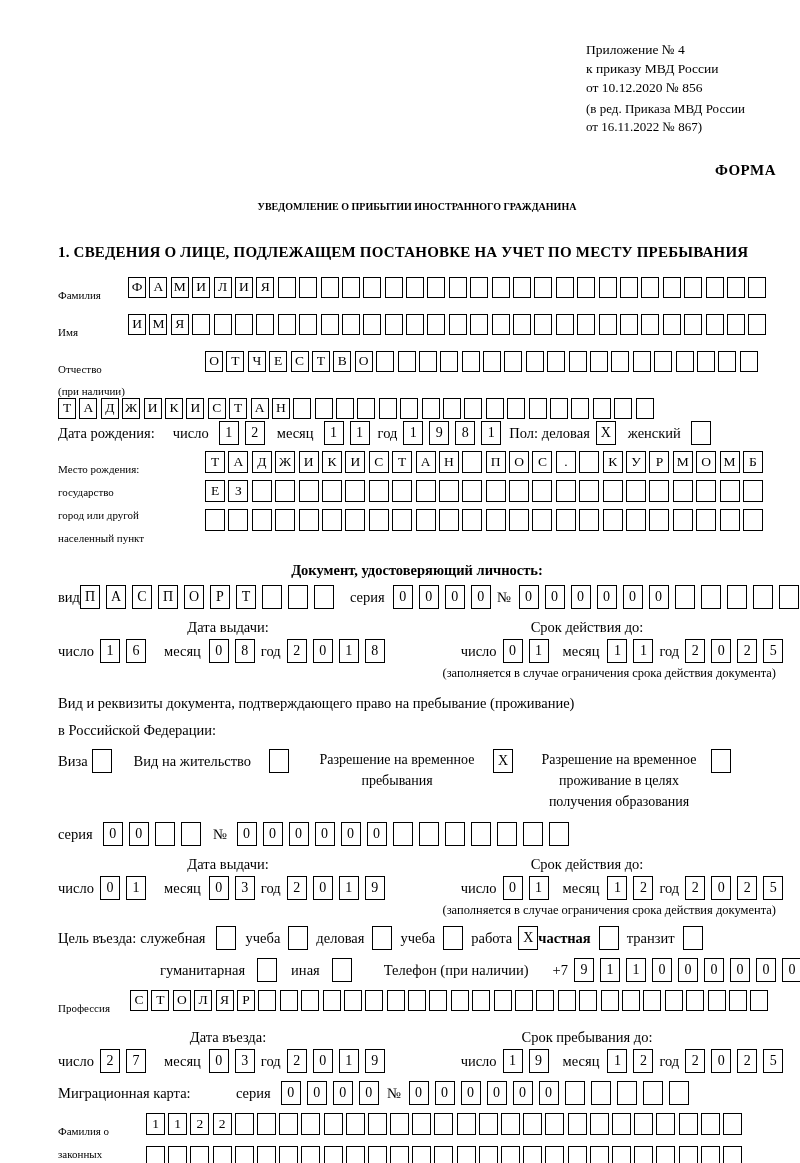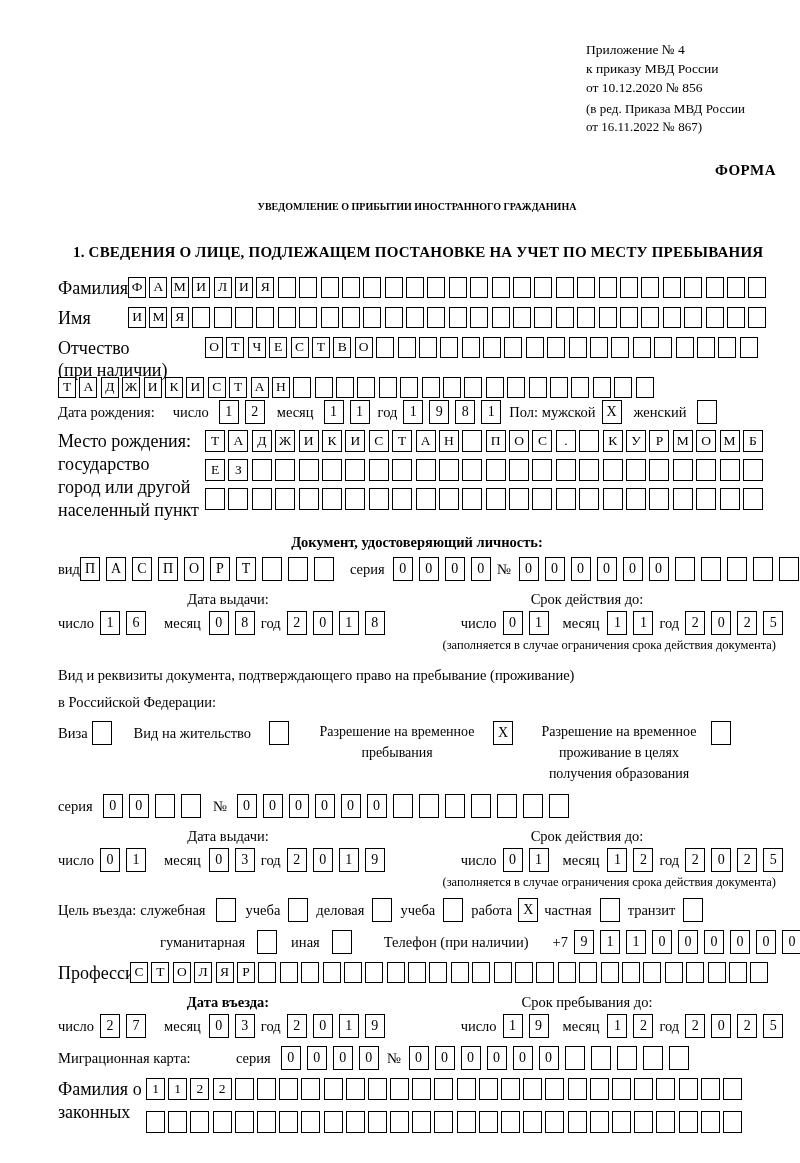--- a/index.html
+++ b/index.html
@@ -7,23 +7,23 @@
     width:800px;height:1163px;background:#ffffff;color:#000;
     font-family:"Liberation Serif","DejaVu Serif",serif;
     box-sizing:border-box;padding:40px 24px 0 58px;overflow:hidden;
     position:relative;
   }
   .appendix{margin-left:auto;width:190px;font-size:13.5px;line-height:19px;}
   .amendment{margin-left:auto;width:190px;font-size:13px;line-height:18px;margin-top:3px;}
   .forma{text-align:right;font-weight:bold;font-size:15px;margin-top:26px;letter-spacing:.5px;}
   .title{text-align:center;font-weight:bold;font-size:10px;line-height:23px;margin-top:16px;}
   .uline{display:inline-block;width:58px;border-bottom:2px solid #333;margin-left:8px;vertical-align:baseline;}
-  .sec-heading{font-weight:bold;font-size:15px;margin-top:26px;letter-spacing:.2px;white-space:nowrap;margin-left:15px;}
+  .sec-heading{font-weight:bold;font-size:15px;margin-top:26px;letter-spacing:.2px;white-space:nowrap;}
   .row{display:flex;align-items:flex-start;}
-  .lblcol{font-size:18px;line-height:22px;flex:none;white-space:nowrap;}
+  .lblcol{font-size:11px;line-height:22px;flex:none;white-space:nowrap;margin-top:7px;}
   .cells{display:flex;flex:none;}
   .cells div{
     box-sizing:border-box;flex:none;width:18px;height:21px;border:1.5px solid #000;
     margin-right:3.4px;text-align:center;font-size:13.5px;line-height:18px;background:#fff;
   }
   .cells.lg div{width:20px;height:24px;line-height:21px;margin-right:6px;font-size:14px;}
   .cells.wd div{width:20px;height:22px;line-height:19px;}
   .cells.rp div{width:19px;height:22px;line-height:19px;margin-right:3.2px;}
   .chk{
     box-sizing:border-box;flex:none;width:20px;height:24px;border:1.5px solid #000;
@@ -211,21 +211,21 @@
         <div>1</div>
         <div>1</div>
       </div>
     <span class="lbl" style="margin:0 6px 0 2px;">год</span>
     <div class="cells lg">
         <div>1</div>
         <div>9</div>
         <div>8</div>
         <div>1</div>
       </div>
-    <span class="lbl" style="margin:0 6px 0 2px;">Пол: мужской</span>
+    <span class="lbl" style="margin:0 6px 0 2px;">Пол: деловая</span>
     <div class="chk">X</div>
     <span class="lbl" style="margin:0 10px 0 12px;">женский</span>
     <div class="chk"></div>
   </div>
 
   <div class="row mt6">
     <div class="lblcol" style="width:147px;line-height:23px;">
       <div>Место рождения:</div>
       <div>государство</div>
       <div>город или другой</div>
@@ -492,21 +492,21 @@
     <span class="lbl">служебная</span>
     <div class="chk" style="margin-left:10px;"></div>
     <span class="lbl" style="margin-left:10px;">учеба</span>
     <div class="chk" style="margin-left:8px;"></div>
     <span class="lbl" style="margin-left:8px;">деловая</span>
     <div class="chk" style="margin-left:8px;"></div>
     <span class="lbl" style="margin-left:8px;">учеба</span>
     <div class="chk" style="margin-left:8px;"></div>
     <span class="lbl" style="margin-left:8px;">работа</span>
     <div class="chk" style="margin-left:6px;">X</div>
-    <span class="lbl" style="margin-left:6px;">частная</span>
+    <span class="lbl" style="font-weight:bold;">частная</span>
     <div class="chk" style="margin-left:8px;"></div>
     <span class="lbl" style="margin-left:8px;">транзит</span>
     <div class="chk" style="margin-left:8px;"></div>
   </div>
 
   <div class="dgroup mt8" style="margin-left:102px;">
     <span class="lbl">гуманитарная</span>
     <div class="chk" style="margin-left:12px;"></div>
     <span class="lbl" style="margin-left:14px;">иная</span>
     <div class="chk" style="margin-left:12px;"></div>
@@ -555,21 +555,21 @@
         <div></div>
         <div></div>
         <div></div>
         <div></div>
         <div></div>
         <div></div>
       </div>
   </div>
 
   <div class="row mt6">
-    <div class="lbl" style="width:340px;text-align:center;font-weight:bold;">Дата въезда:</div>
+    <div class="lbl" style="width:340px;text-align:center;">Дата въезда:</div>
     <div class="lbl" style="flex:1;text-align:center;">Срок пребывания до:</div>
   </div>
 
   <div class="dgroup">
     <span class="lbl" style="margin-right:6px;">число</span>
     <div class="cells lg">
         <div>2</div>
         <div>7</div>
       </div>
     <span class="lbl" style="margin:0 8px 0 12px;">месяц</span>

